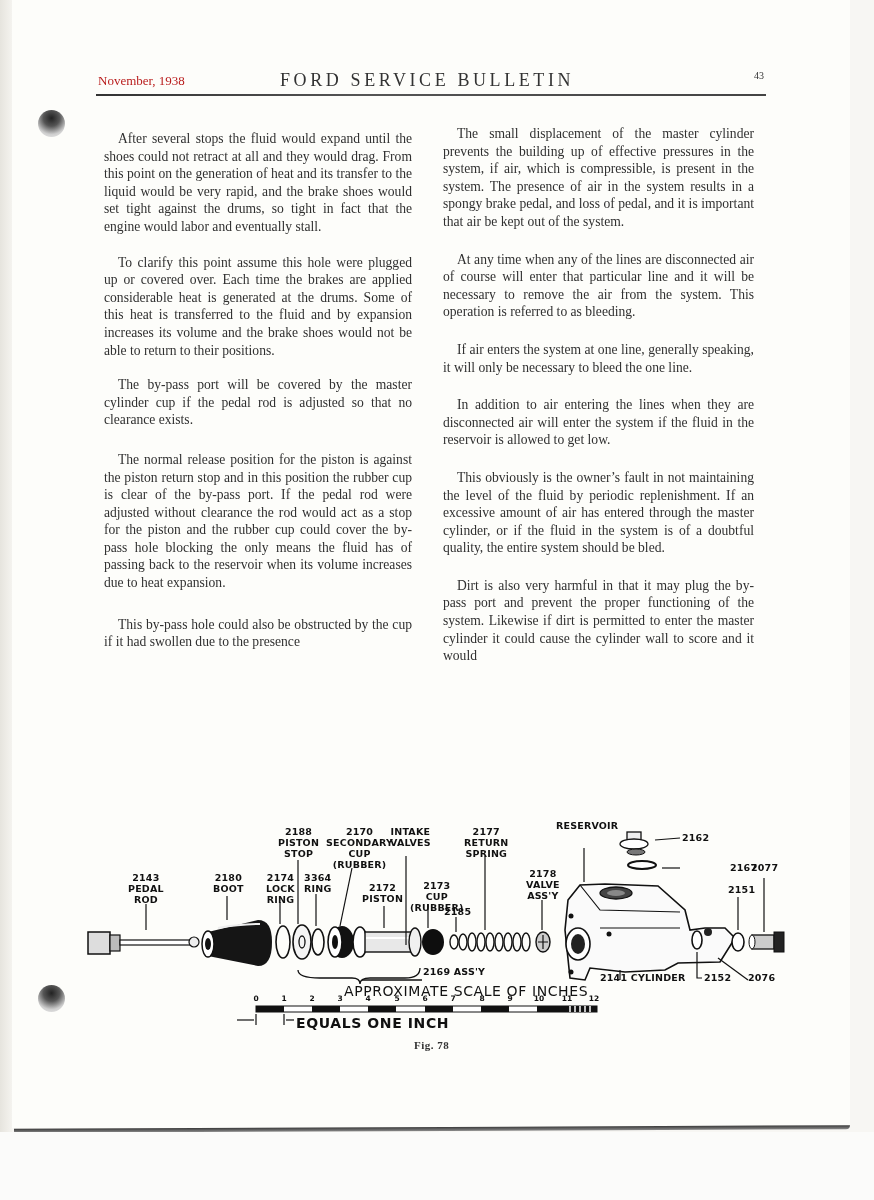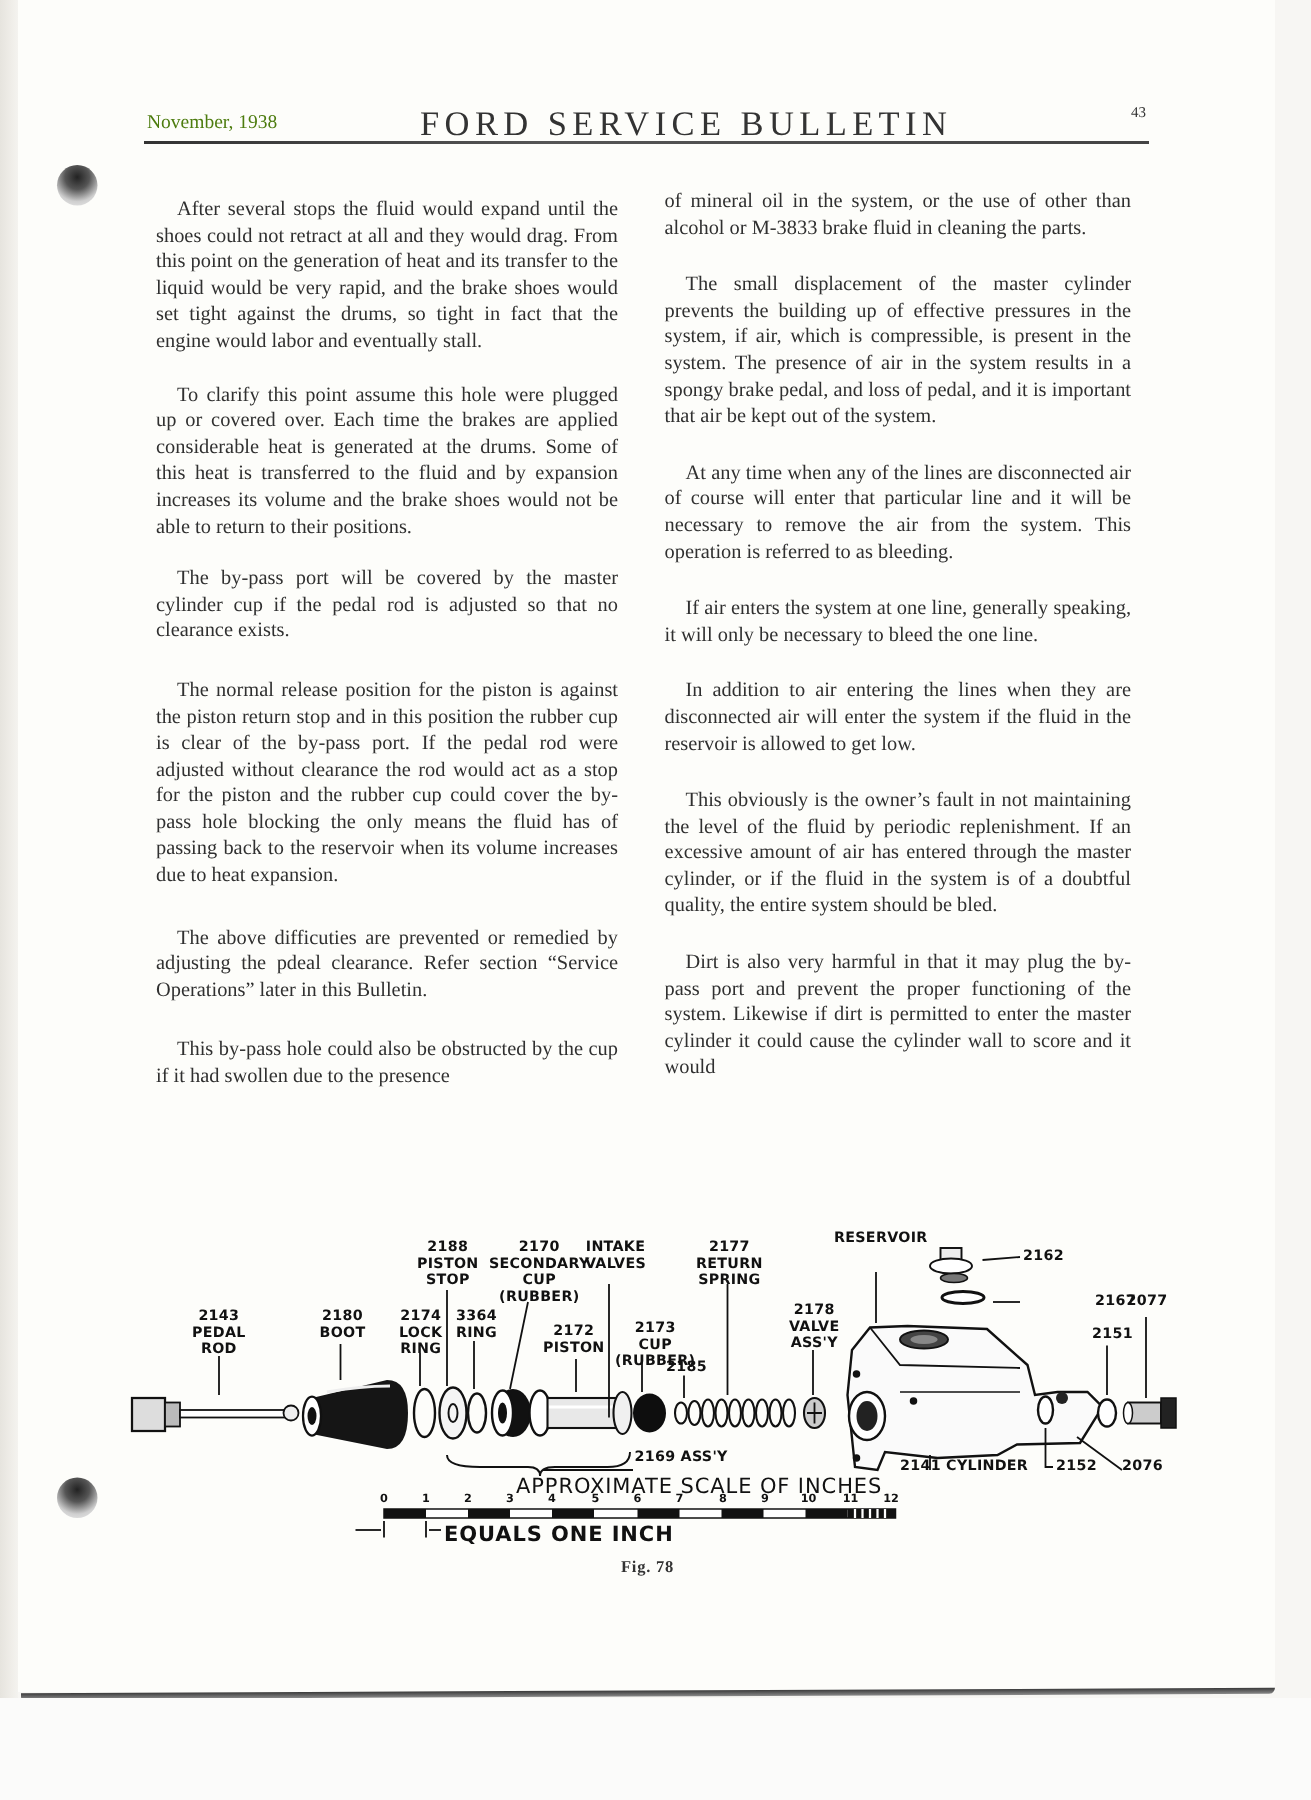--- a/index.html
+++ b/index.html
@@ -29,23 +29,23 @@
     background: #fbfbfa;
   }
   .punch-hole {
     position: absolute; width: 27px; height: 27px; border-radius: 50%;
     background: radial-gradient(circle at 50% 30%, #222 0%, #555 35%, #cfcfcf 70%, #efefef 100%);
   }
   
   .header {
     position: absolute; left: 98px; top: 70px; width: 666px; height: 22px;
   }
-  .header .date { position: absolute; left: 0; top: 3px; font-size: 13px; color: #4d7c0f; }
+  .header .date { position: absolute; left: 0; top: 3px; font-size: 13px; color: #b91c1c; }
   .header .title {
-    position: absolute; left: 182px; top: 0px; font-size: 23px; letter-spacing: 3.6px; color: #333;
+    position: absolute; left: 182px; top: 0px; font-size: 18px; letter-spacing: 3.6px; color: #333;
   }
   .header .pageno { position: absolute; right: 0; top: 0px; font-size: 10px; color: #333; }
   .header-rule {
     position: absolute; left: 96px; top: 94px; width: 670px; height: 2px;
     background: linear-gradient(90deg, #333, #555 40%, #444);
   }
   
   .col {
     position: absolute; top: 130px; font-size: 13.6px; line-height: 17.6px;
     text-align: justify; color: #303030;
@@ -93,26 +93,24 @@
   <span class="title">FORD SERVICE BULLETIN</span>
   <span class="pageno">43</span>
 </div>
 <div class="header-rule"></div>
 
 <div class="col left">
   <p style="margin-bottom:18px;">After several stops the fluid would expand until the shoes could not retract at all and they would drag. From this point on the generation of heat and its transfer to the liquid would be very rapid, and the brake shoes would set tight against the drums, so tight in fact that the engine would labor and eventually stall.</p>
   <p style="hyphens:auto;">To clarify this point assume this hole were plugged up or covered over. Each time the brakes are applied considerable heat is generated at the drums. Some of this heat is transferred to the fluid and by expansion increases its volume and the brake shoes would not be able to return to their positions.</p>
   <p style="margin-bottom:22px;">The by-pass port will be covered by the master cylinder cup if the pedal rod is adjusted so that no clearance exists.</p>
   <p style="margin-bottom:24px;">The normal release position for the piston is against the piston return stop and in this position the rubber cup is clear of the by-pass port. If the pedal rod were adjusted without clearance the rod would act as a stop for the piston and the rubber cup could cover the by-pass hole blocking the only means the fluid has of passing back to the reservoir when its volume increases due to heat expansion.</p>
-  <p style="margin-bottom:22px;">The above difficuties are prevented or remedied by adjusting the pdeal clearance. Refer section “Service Operations” later in this Bulletin.</p>
   <p>This by-pass hole could also be obstructed by the cup if it had swollen due to the presence</p>
 </div>
 
 <div class="col right">
-  <p class="cont" style="margin-bottom:20px;">of mineral oil in the system, or the use of other than alcohol or M-3833 brake fluid in cleaning the parts.</p>
   <p style="margin-bottom:20px;">The small displacement of the master cylinder prevents the building up of effective pressures in the system, if air, which is compressible, is present in the system. The presence of air in the system results in a spongy brake pedal, and loss of pedal, and it is important that air be kept out of the system.</p>
   <p style="margin-bottom:20px;">At any time when any of the lines are disconnected air of course will enter that particular line and it will be necessary to remove the air from the system. This operation is referred to as bleeding.</p>
   <p style="margin-bottom:20px;">If air enters the system at one line, generally speaking, it will only be necessary to bleed the one line.</p>
   <p style="margin-bottom:20px;">In addition to air entering the lines when they are disconnected air will enter the system if the fluid in the reservoir is allowed to get low.</p>
   <p style="margin-bottom:20px;">This obviously is the owner’s fault in not maintaining the level of the fluid by periodic replenishment. If an excessive amount of air has entered through the master cylinder, or if the fluid in the system is of a doubtful quality, the entire system should be bled.</p>
   <p>Dirt is also very harmful in that it may plug the by-pass port and prevent the proper functioning of the system. Likewise if dirt is permitted to enter the master cylinder it could cause the cylinder wall to score and it would</p>
 </div>
 
 <div class="figure">
   <svg width="720" height="210" viewBox="0 0 720 210">

